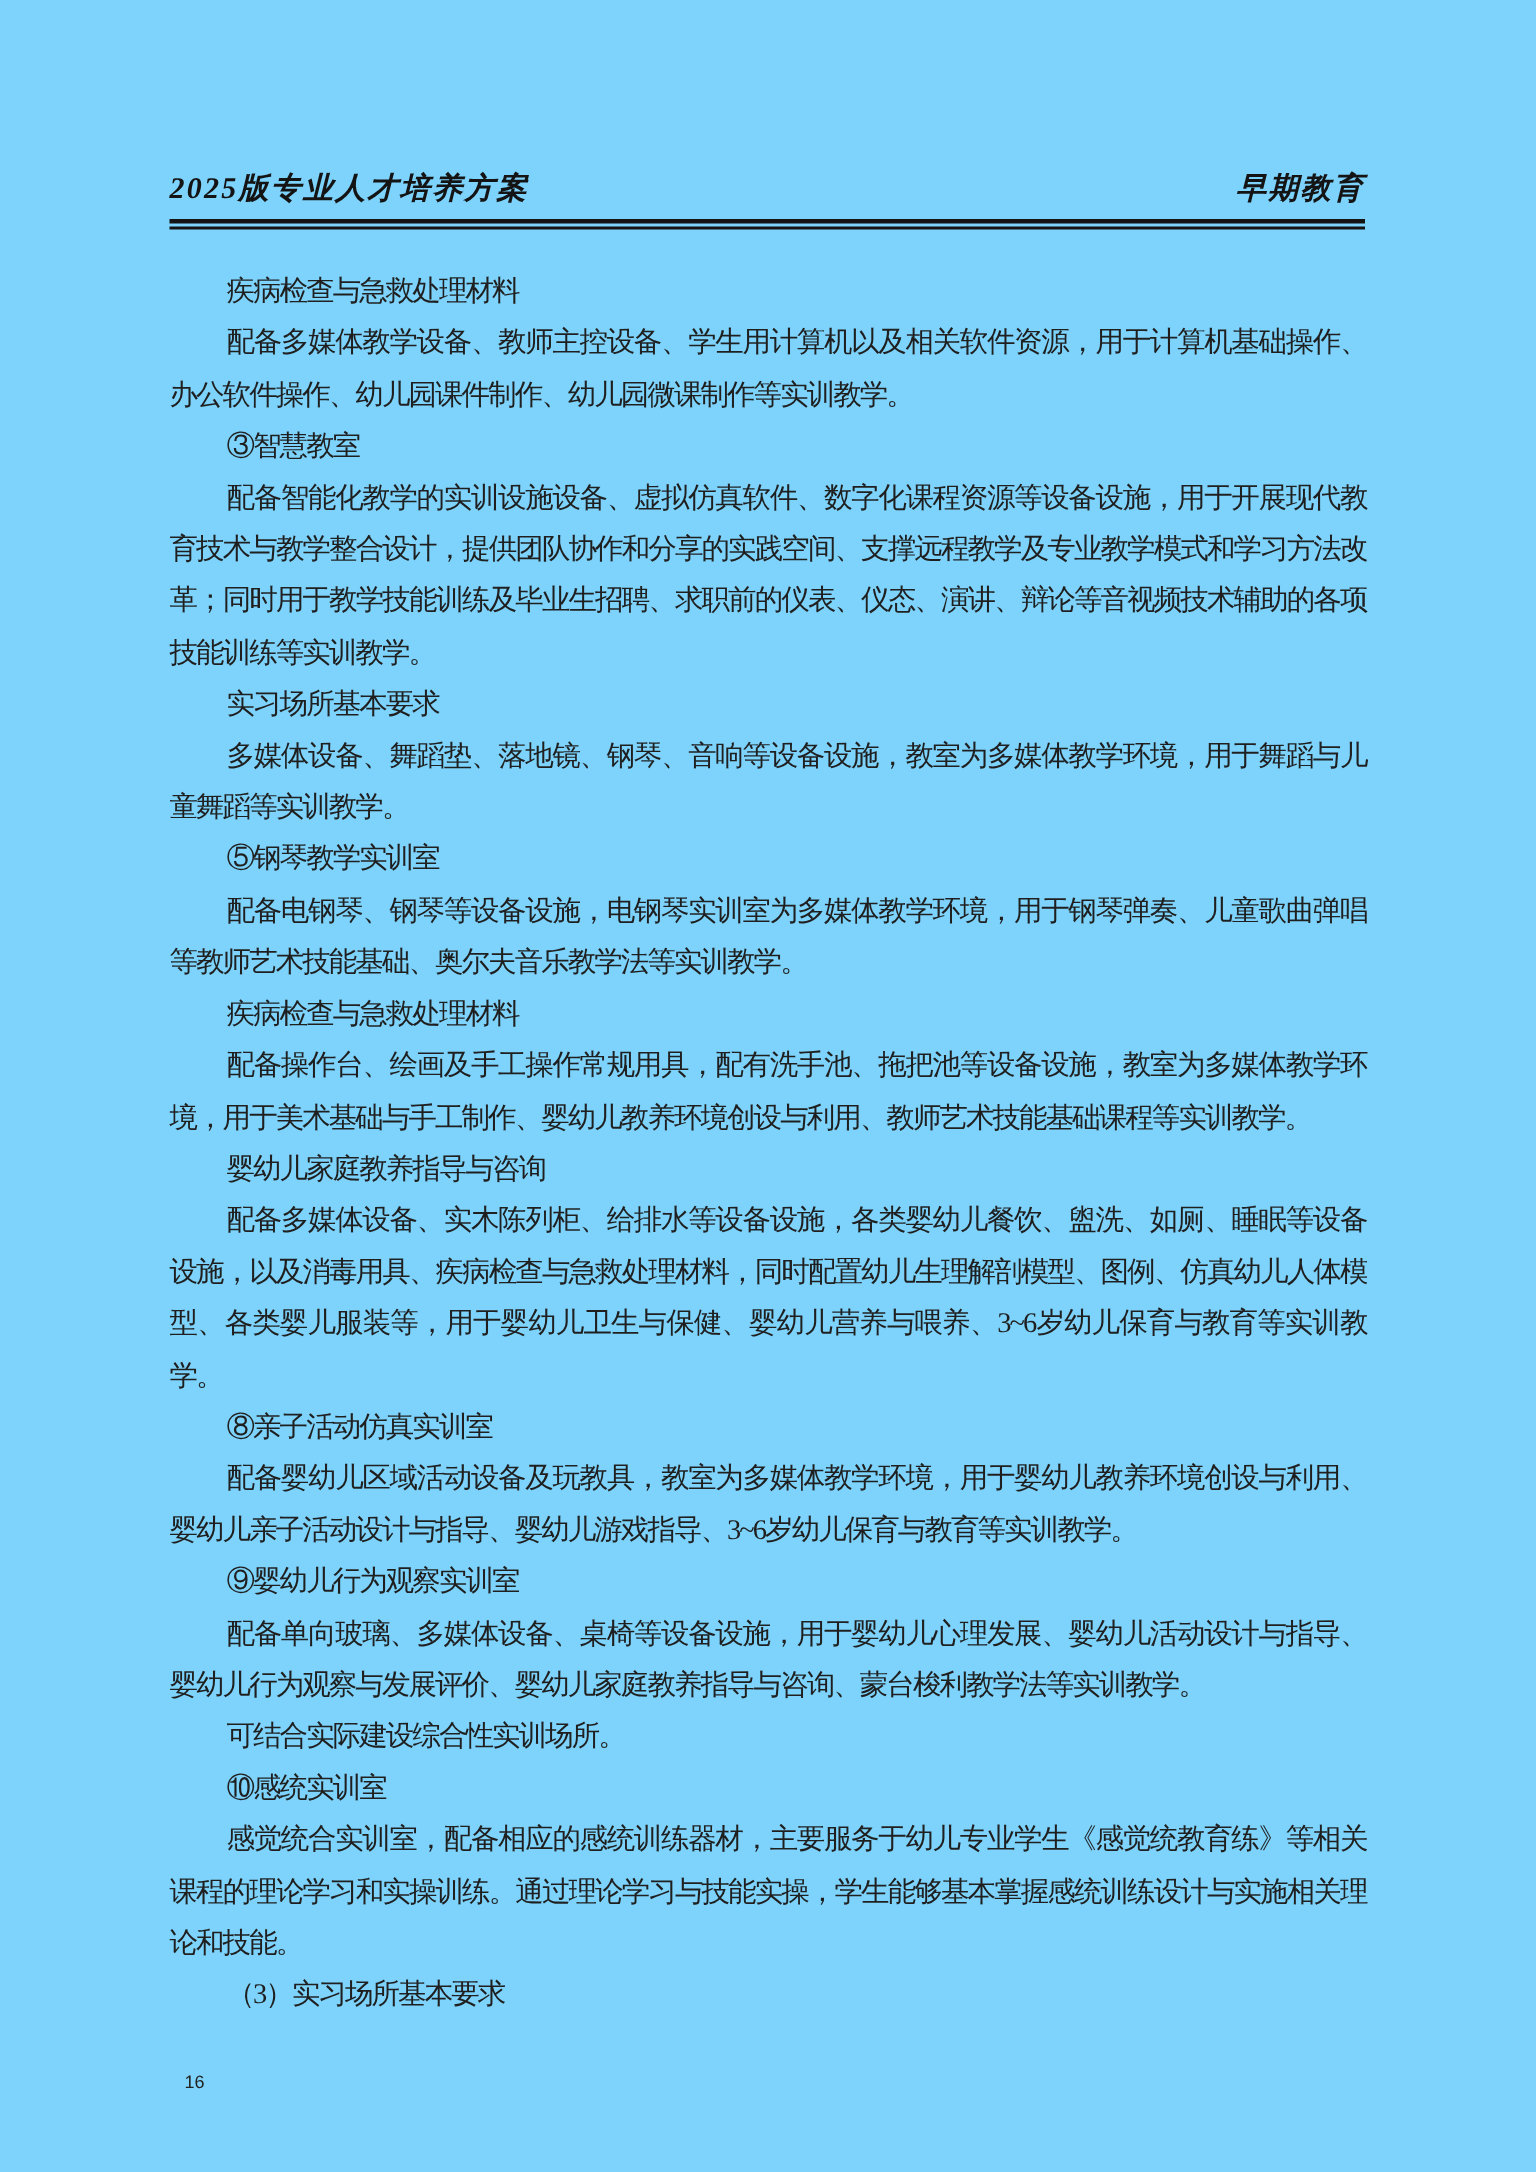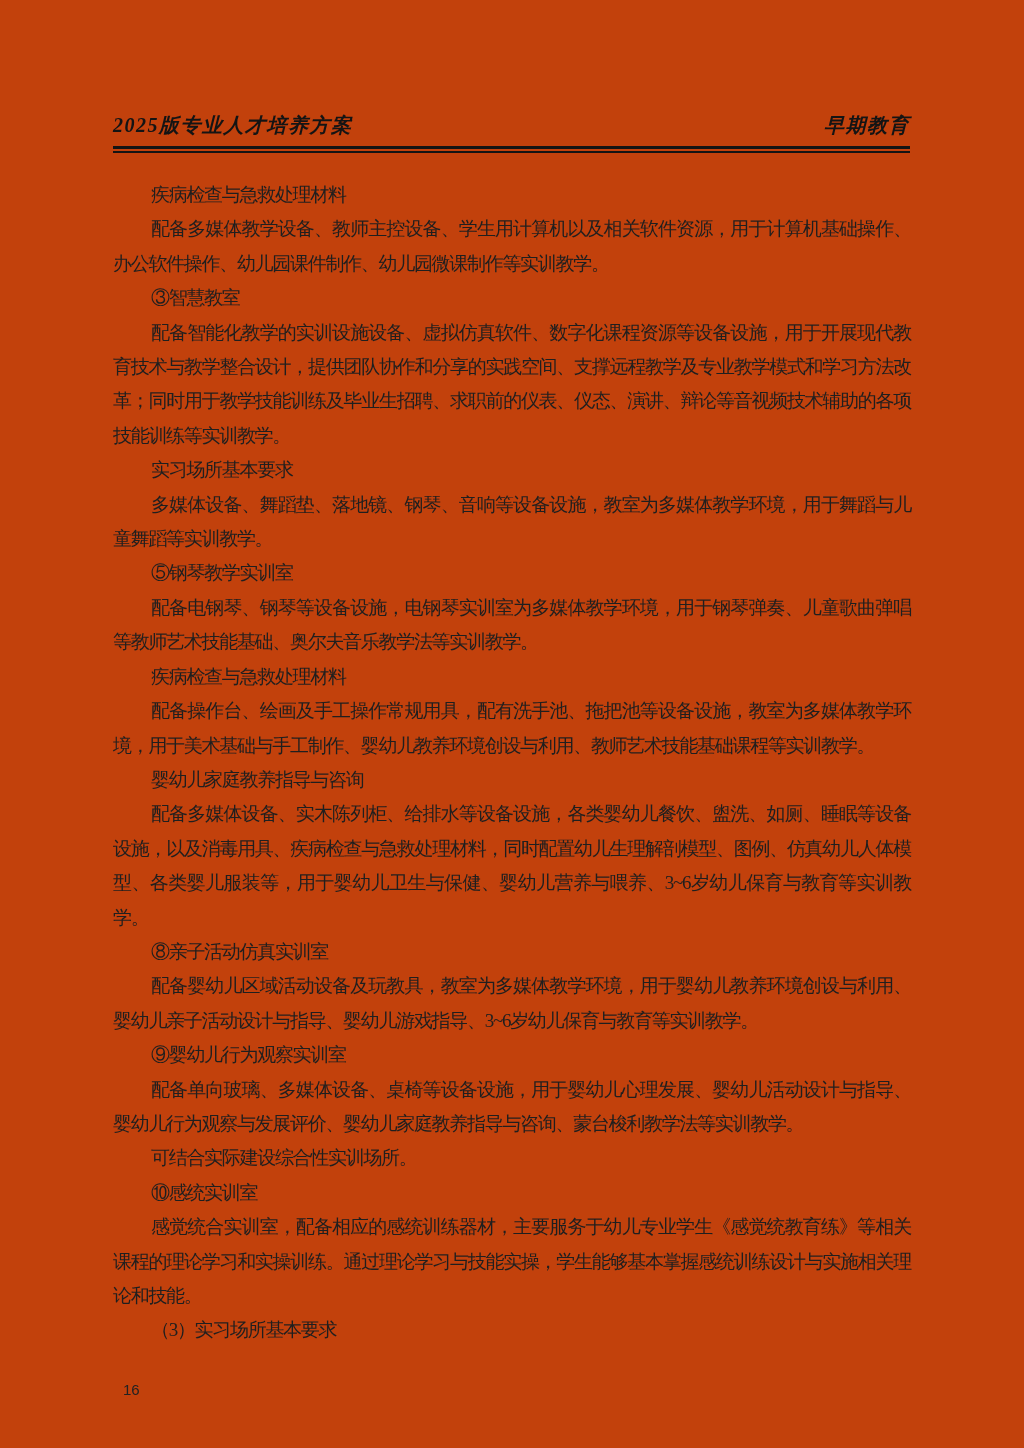--- a/index.html
+++ b/index.html
@@ -1,20 +1,20 @@
 <!DOCTYPE html>
 <html><head>
 <meta charset="utf-8">
 <style>
   html, body { margin: 0; padding: 0; background: #ffffff; }
   .page {
     position: relative;
     width: 1024px;
     height: 1448px;
-    background: #c2410c;
+    background: #7dd3fc;
     color: #1f1f1f;
     font-family: "Liberation Serif", "DejaVu Serif", serif;
     overflow: hidden;
   }
   .header {
     position: absolute;
     left: 113px;
     right: 114px;
     top: 112px;
     display: flex;
@@ -46,21 +46,21 @@
     letter-spacing: -1.3px;
     text-align: justify;
     text-justify: inter-character;
     color: #1f1f1f;
   }
   .block { text-indent: 2em; }
   .footer {
     position: absolute;
     left: 123px;
     top: 1381px;
-    font-size: 15px;
+    font-size: 12px;
     font-family: "Liberation Sans", sans-serif;
     color: #222222;
   }
 </style>
 </head>
 <body>
 
 <div class="page">
   <div class="header">
     <span class="header-left">2025版专业人才培养方案</span>

